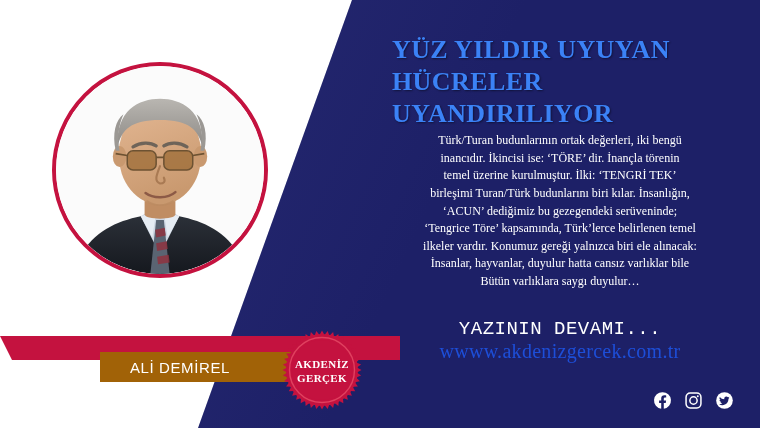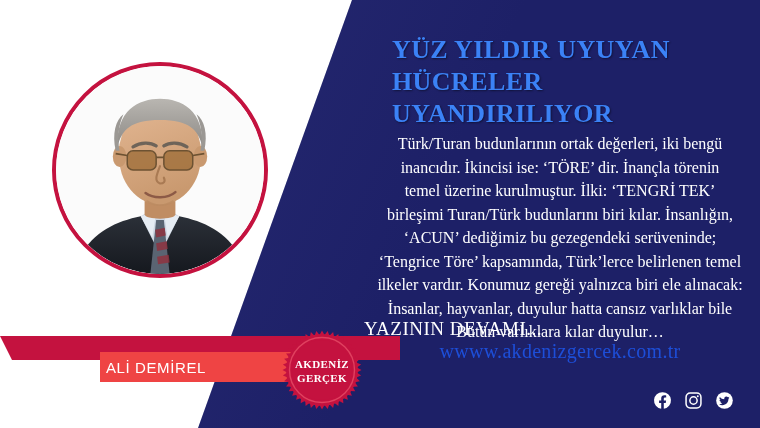--- a/index.html
+++ b/index.html
@@ -68,24 +68,24 @@
   }
   .portrait-svg { display: block; width: 100%; height: 100%; }
 
   
   .name-banner {
     position: absolute;
     left: 100px;
     top: 352px;
     width: 218px;
     height: 30px;
-    background: #ef4444;
+    background: #a16207;
     display: flex;
     align-items: center;
-    padding-left: 6px;
+    padding-left: 30px;
     box-sizing: border-box;
   }
   .name-banner-text {
     color: #ffffff;
     font-size: 15px;
     letter-spacing: 0.6px;
     font-family: "Liberation Sans", sans-serif;
     white-space: nowrap;
   }
 
@@ -123,33 +123,33 @@
   }
 
   .body-text {
     position: absolute;
     left: 364px;
     top: 132px;
     width: 392px;
     text-align: center;
     color: #ffffff;
     font-family: "Liberation Serif", serif;
-    font-size: 16px;
+    font-size: 12px;
     line-height: 1.47;
   }
   .body-line { display: block; white-space: nowrap; }
 
   .cta {
     position: absolute;
     left: 364px;
     top: 318px;
     width: 392px;
-    text-align: left;
+    text-align: center;
     color: #ffffff;
-    font-family: Liberation Serif, serif;
+    font-family: Liberation Mono, monospace;
     font-size: 19px;
     letter-spacing: 0.5px;
   }
   .site-url {
     position: absolute;
     left: 364px;
     top: 340px;
     width: 392px;
     text-align: center;
     color: #1d4ed8;
@@ -273,21 +273,21 @@
 
   <div class="body-text">
     <span class="body-line">Türk/Turan budunlarının ortak değerleri, iki bengü</span>
     <span class="body-line">inancıdır. İkincisi ise: ‘TÖRE’ dir. İnançla törenin</span>
     <span class="body-line">temel üzerine kurulmuştur. İlki: ‘TENGRİ TEK’</span>
     <span class="body-line">birleşimi Turan/Türk budunlarını biri kılar. İnsanlığın,</span>
     <span class="body-line">‘ACUN’ dediğimiz bu gezegendeki serüveninde;</span>
     <span class="body-line">‘Tengrice Töre’ kapsamında, Türk’lerce belirlenen temel</span>
     <span class="body-line">ilkeler vardır. Konumuz gereği yalnızca biri ele alınacak:</span>
     <span class="body-line">İnsanlar, hayvanlar, duyulur hatta cansız varlıklar bile</span>
-    <span class="body-line">Bütün varlıklara kılar duyulur…</span>
+    <span class="body-line">Bütün varlıklara saygı duyulur…</span>
   </div>
 
   <div class="cta">YAZININ DEVAMI...</div>
   <div class="site-url">wwww.akdenizgercek.com.tr</div>
 
   <div class="socials">
     <span>
       <svg class="social-icon" viewBox="0 0 24 24" fill="#ffffff">
         <path d="M12 1.5A10.5 10.5 0 0 0 10.36 22.4v-7.4H7.7v-3h2.66V9.6c0-2.63 1.56-4.08 3.95-4.08 1.15 0 2.35.2 2.35.2v2.58h-1.32c-1.3 0-1.71.81-1.71 1.64V12h2.91l-.47 3h-2.44v7.4A10.5 10.5 0 0 0 12 1.5z"></path>
       </svg>

